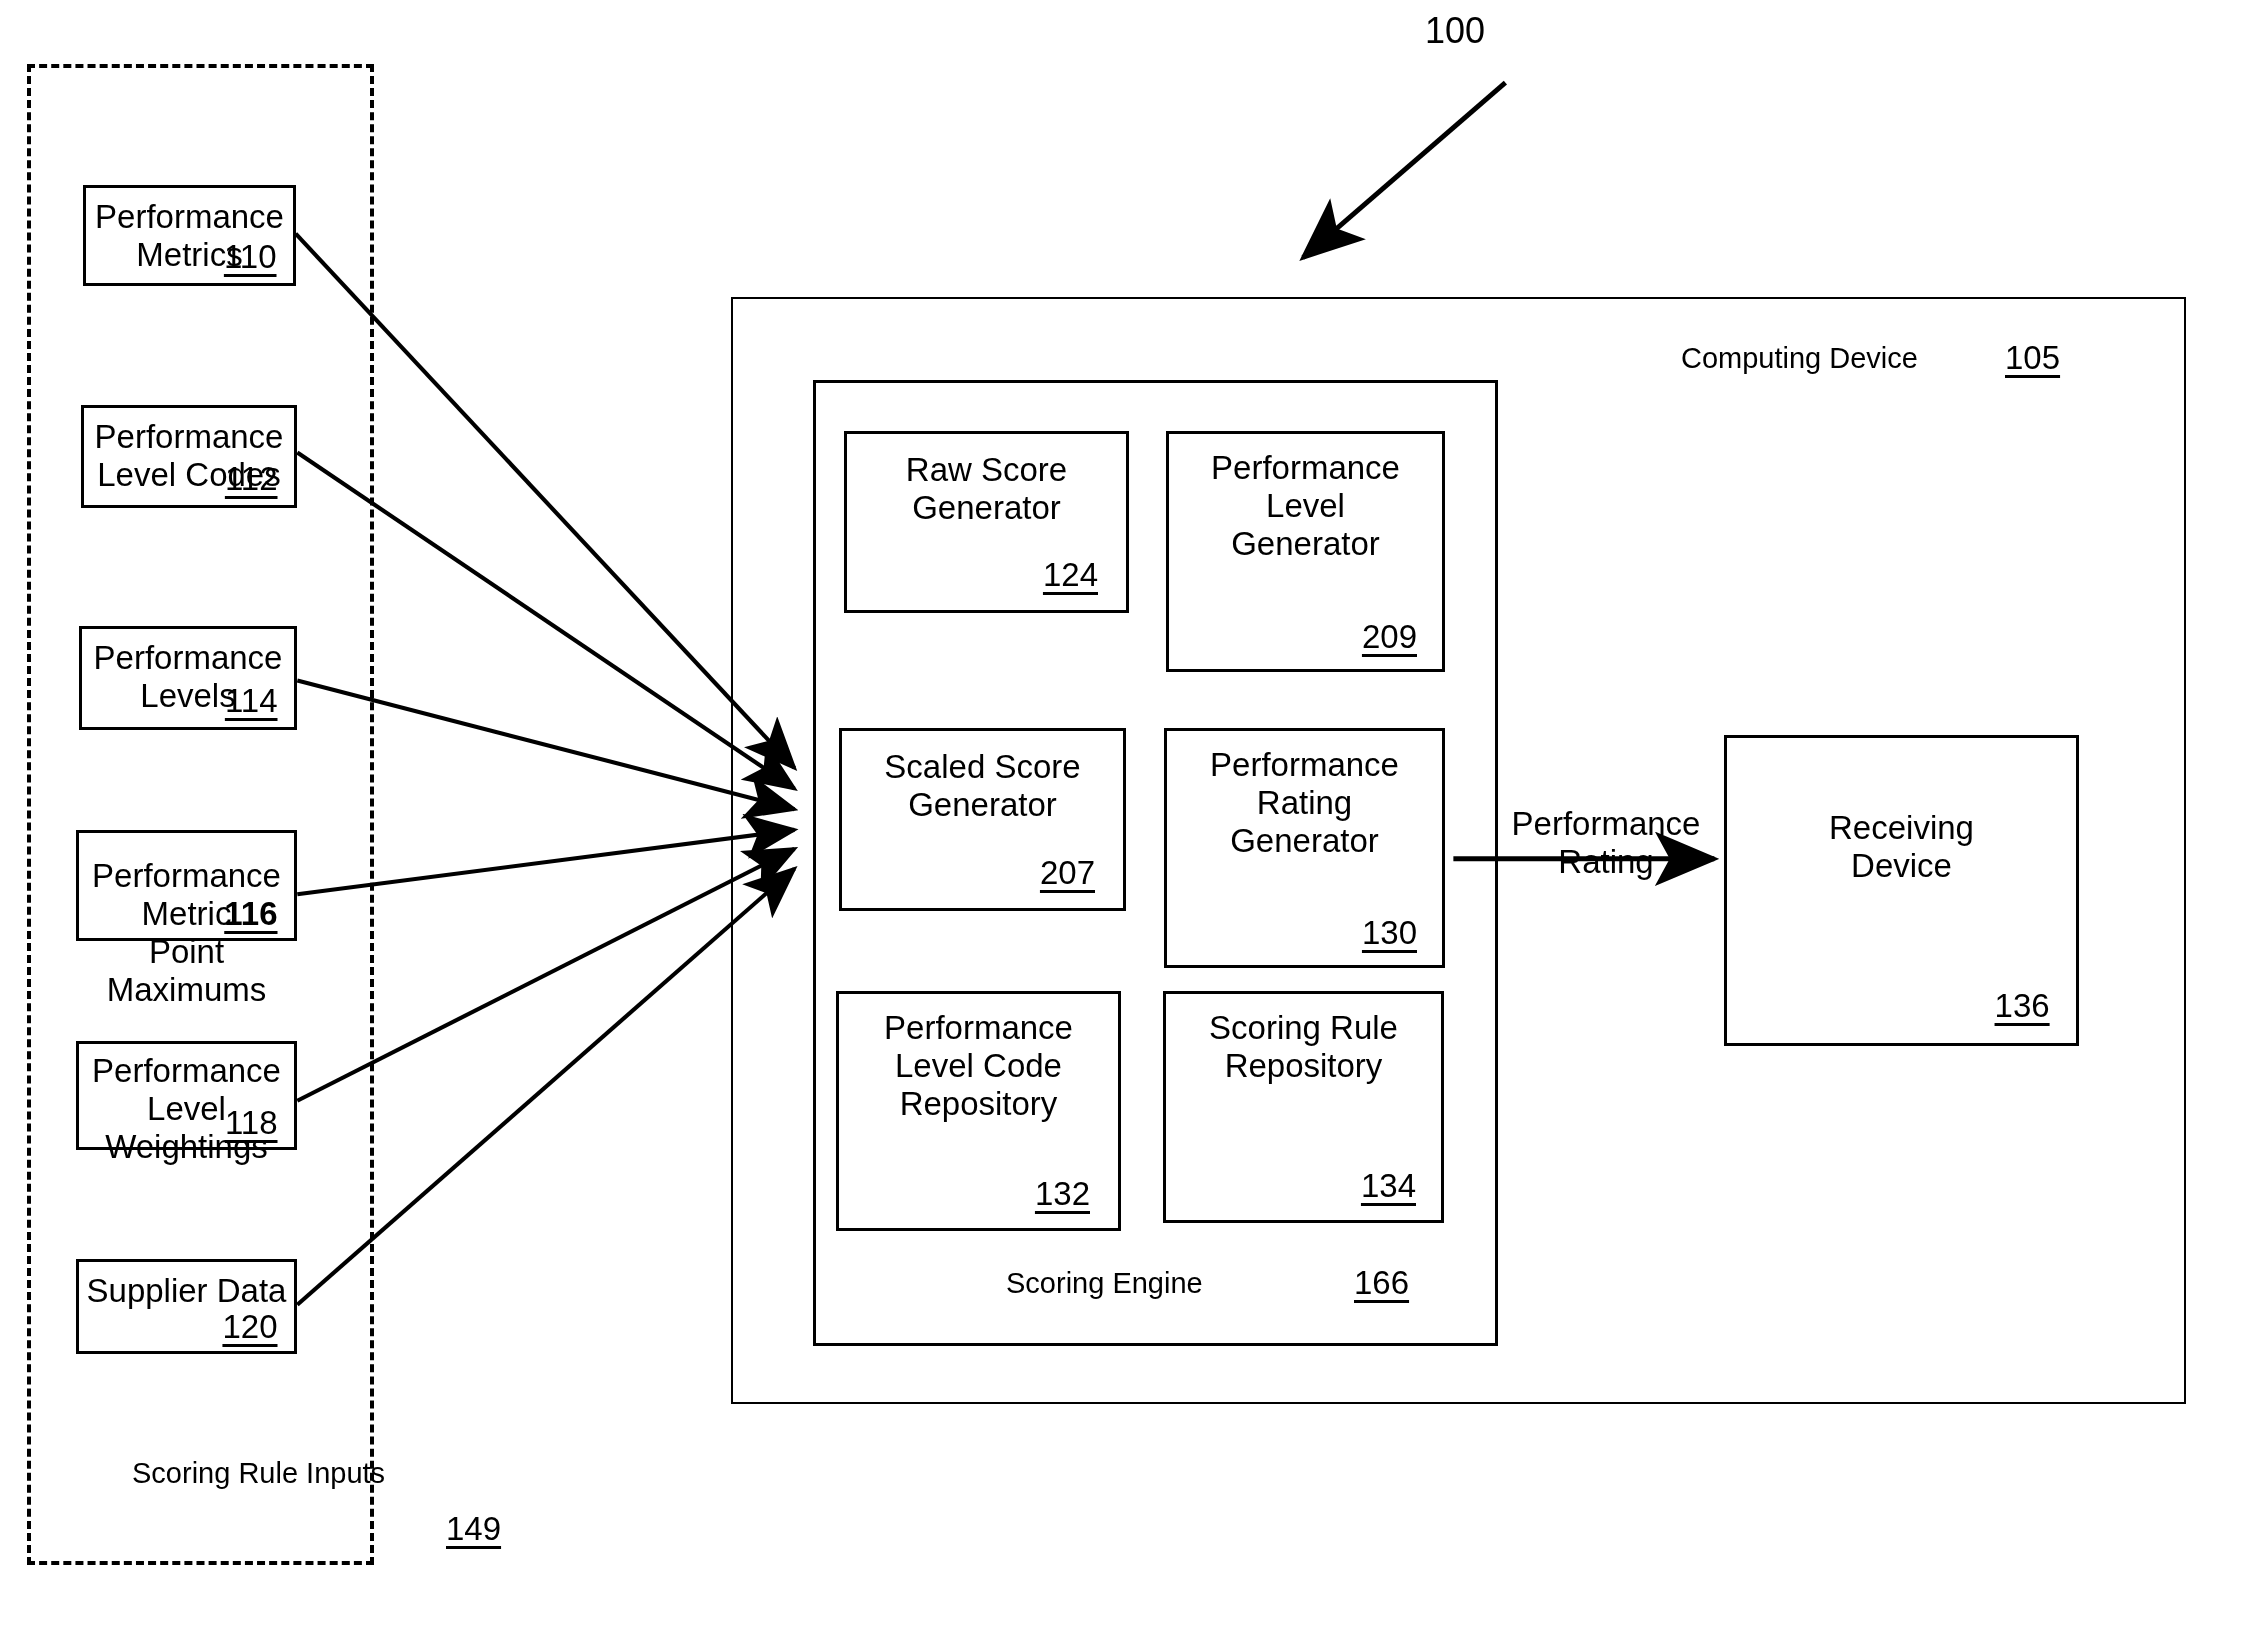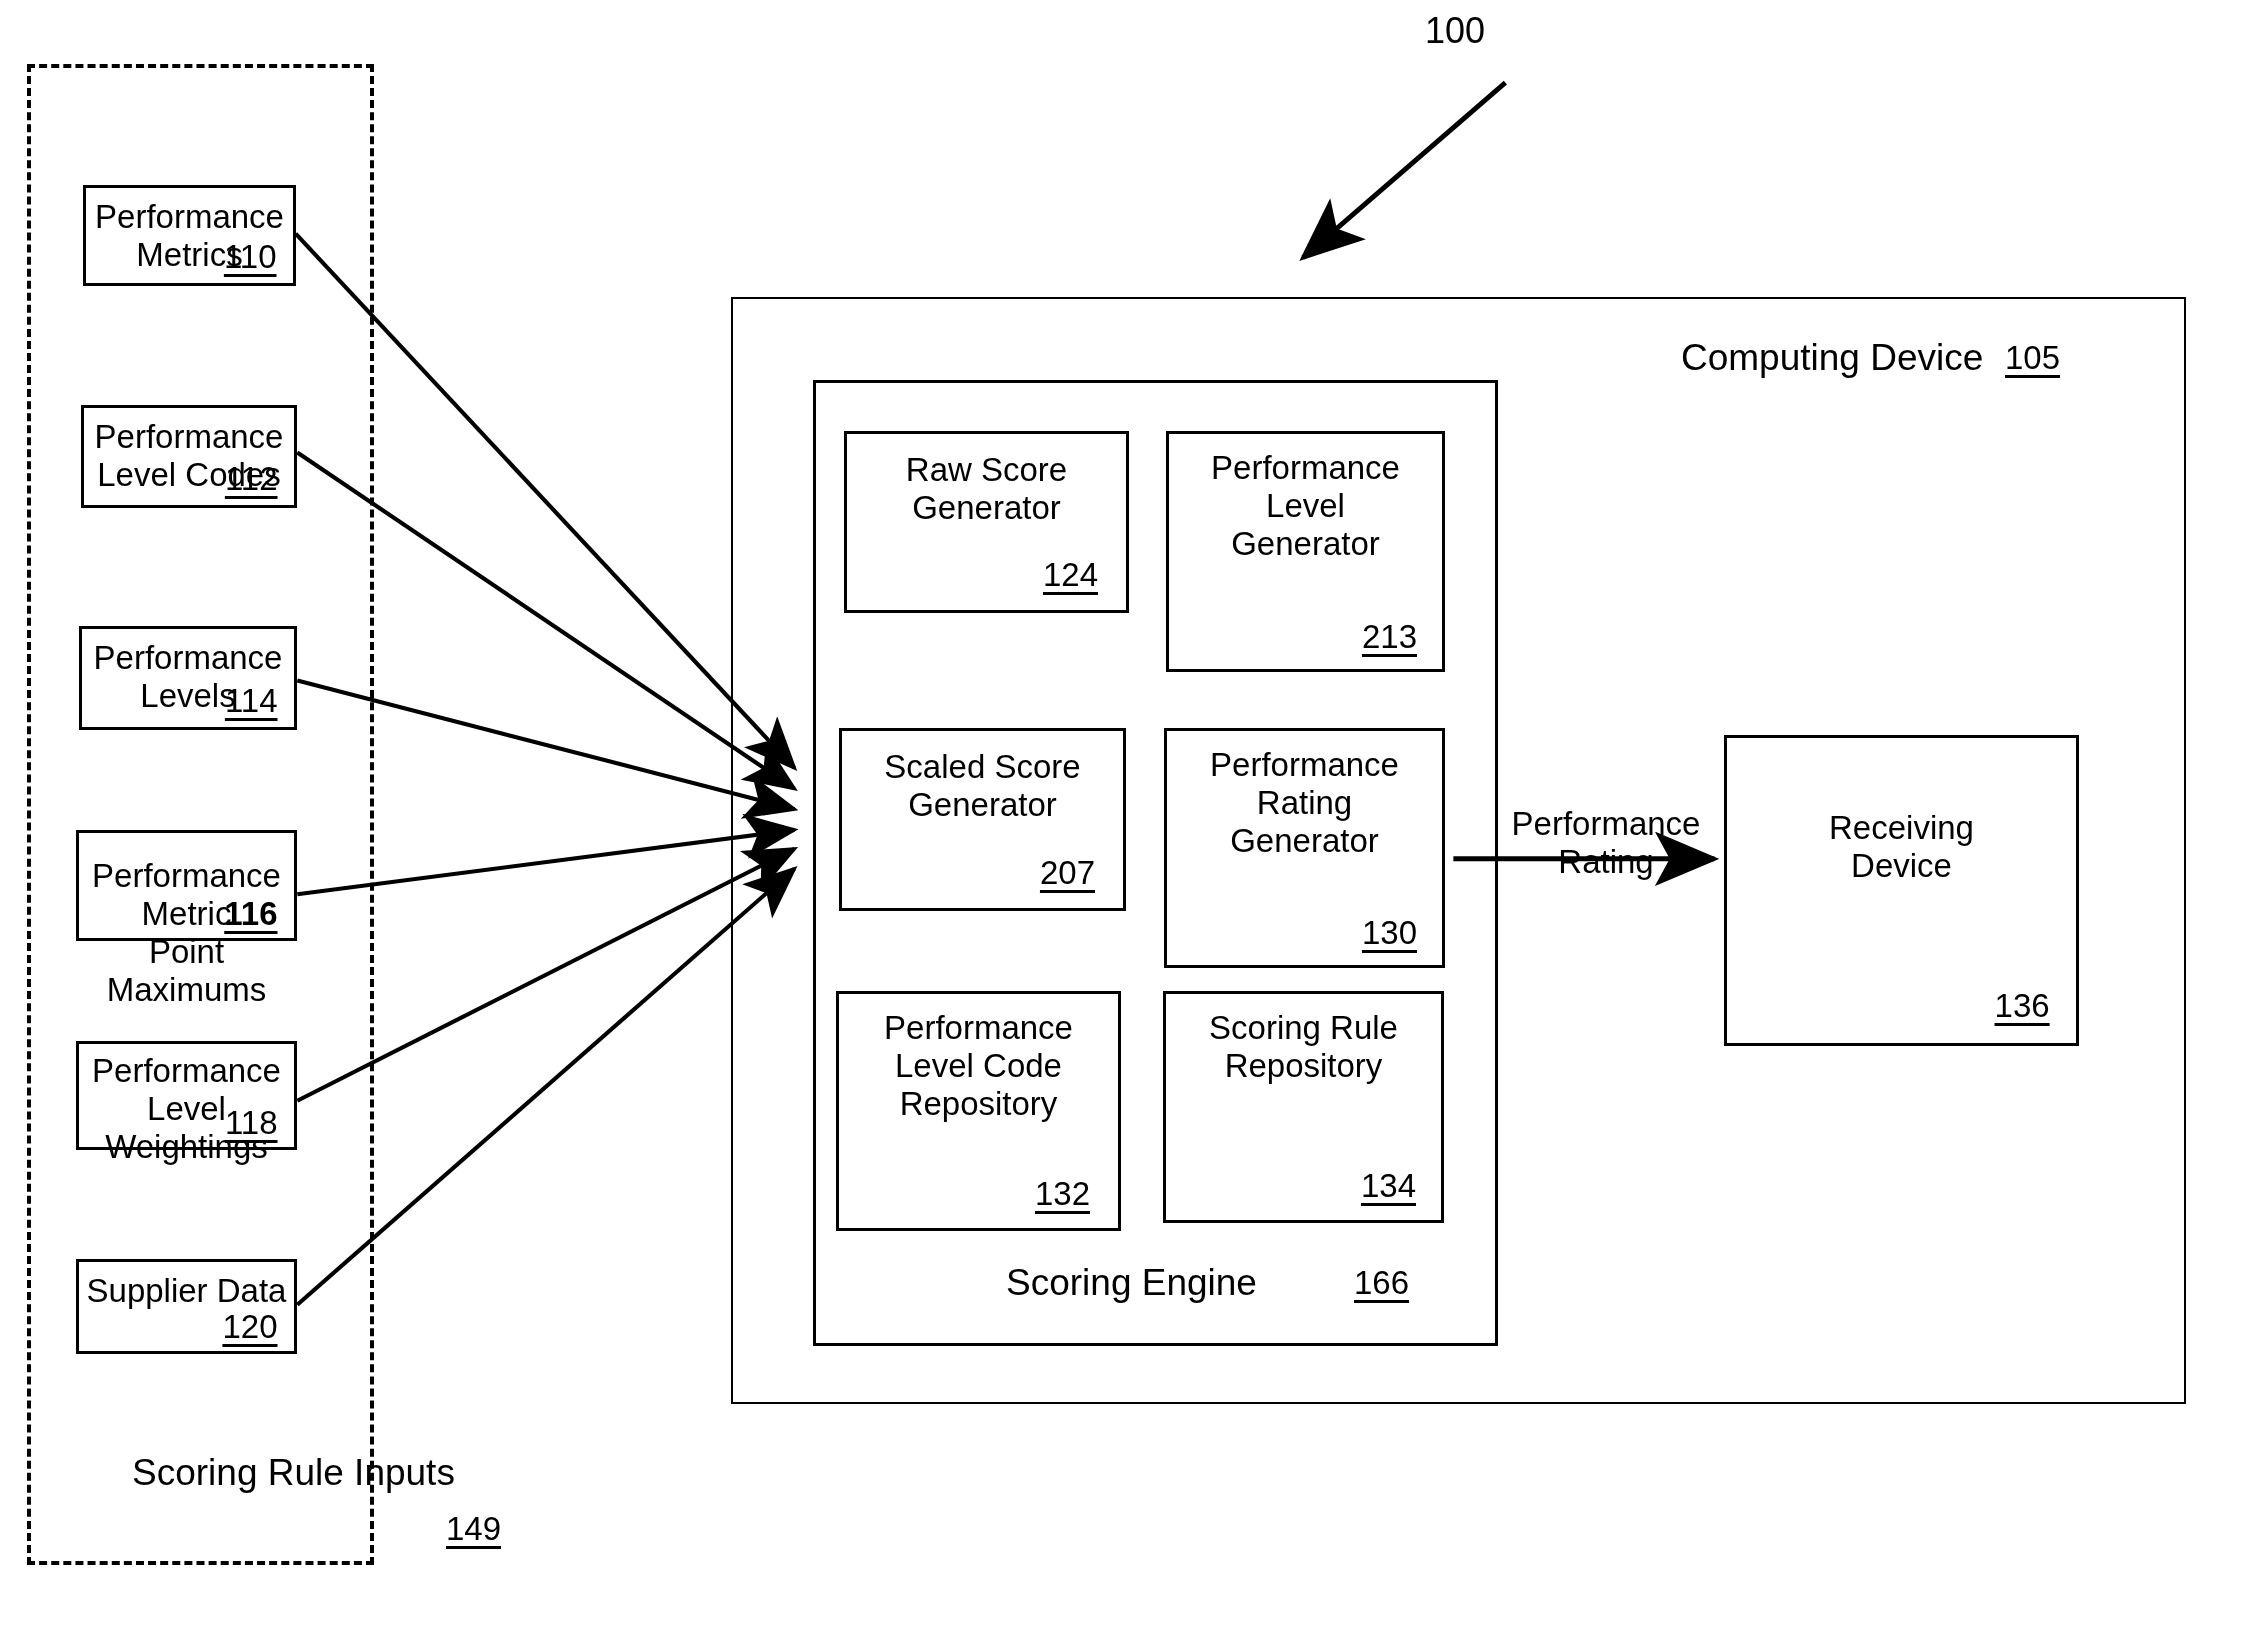--- a/index.html
+++ b/index.html
@@ -52,21 +52,21 @@
     text-decoration-thickness: 2.5px;
   }
   .freetext {
     position: absolute;
     font-size: 33px;
     line-height: 38px;
     white-space: pre-line;
   }
   .label-row {
     position: absolute;
-    font-size: 37px;
+    font-size: 29px;
     line-height: 38px;
     white-space: nowrap;
   }
   svg.overlay {
     position: absolute;
     left: 0; top: 0;
     width: 2261px;
     height: 1635px;
     z-index: 4;
     pointer-events: none;
@@ -127,21 +127,21 @@
   <div class="box" style="left:844px; top:431px; width:285px; height:182px;">
     <div class="ttl" style="top:16.5px;">Raw Score
 Generator</div>
     <div class="num" style="right:28px; bottom:16.5px;">124</div>
   </div>
 
   <div class="box" style="left:1166px; top:431px; width:279px; height:241px;">
     <div class="ttl" style="top:15px;">Performance
 Level
 Generator</div>
-    <div class="num" style="right:25px; bottom:13.2px;">213</div>
+    <div class="num" style="right:25px; bottom:13.2px;">209</div>
   </div>
 
   <div class="box" style="left:839px; top:728px; width:287px; height:183px;">
     <div class="ttl" style="top:16.5px;">Scaled Score
 Generator</div>
     <div class="num" style="right:28px; bottom:16.5px;">207</div>
   </div>
 
   <div class="box" style="left:1164px; top:728px; width:281px; height:240px;">
     <div class="ttl" style="top:15px;">Performance

